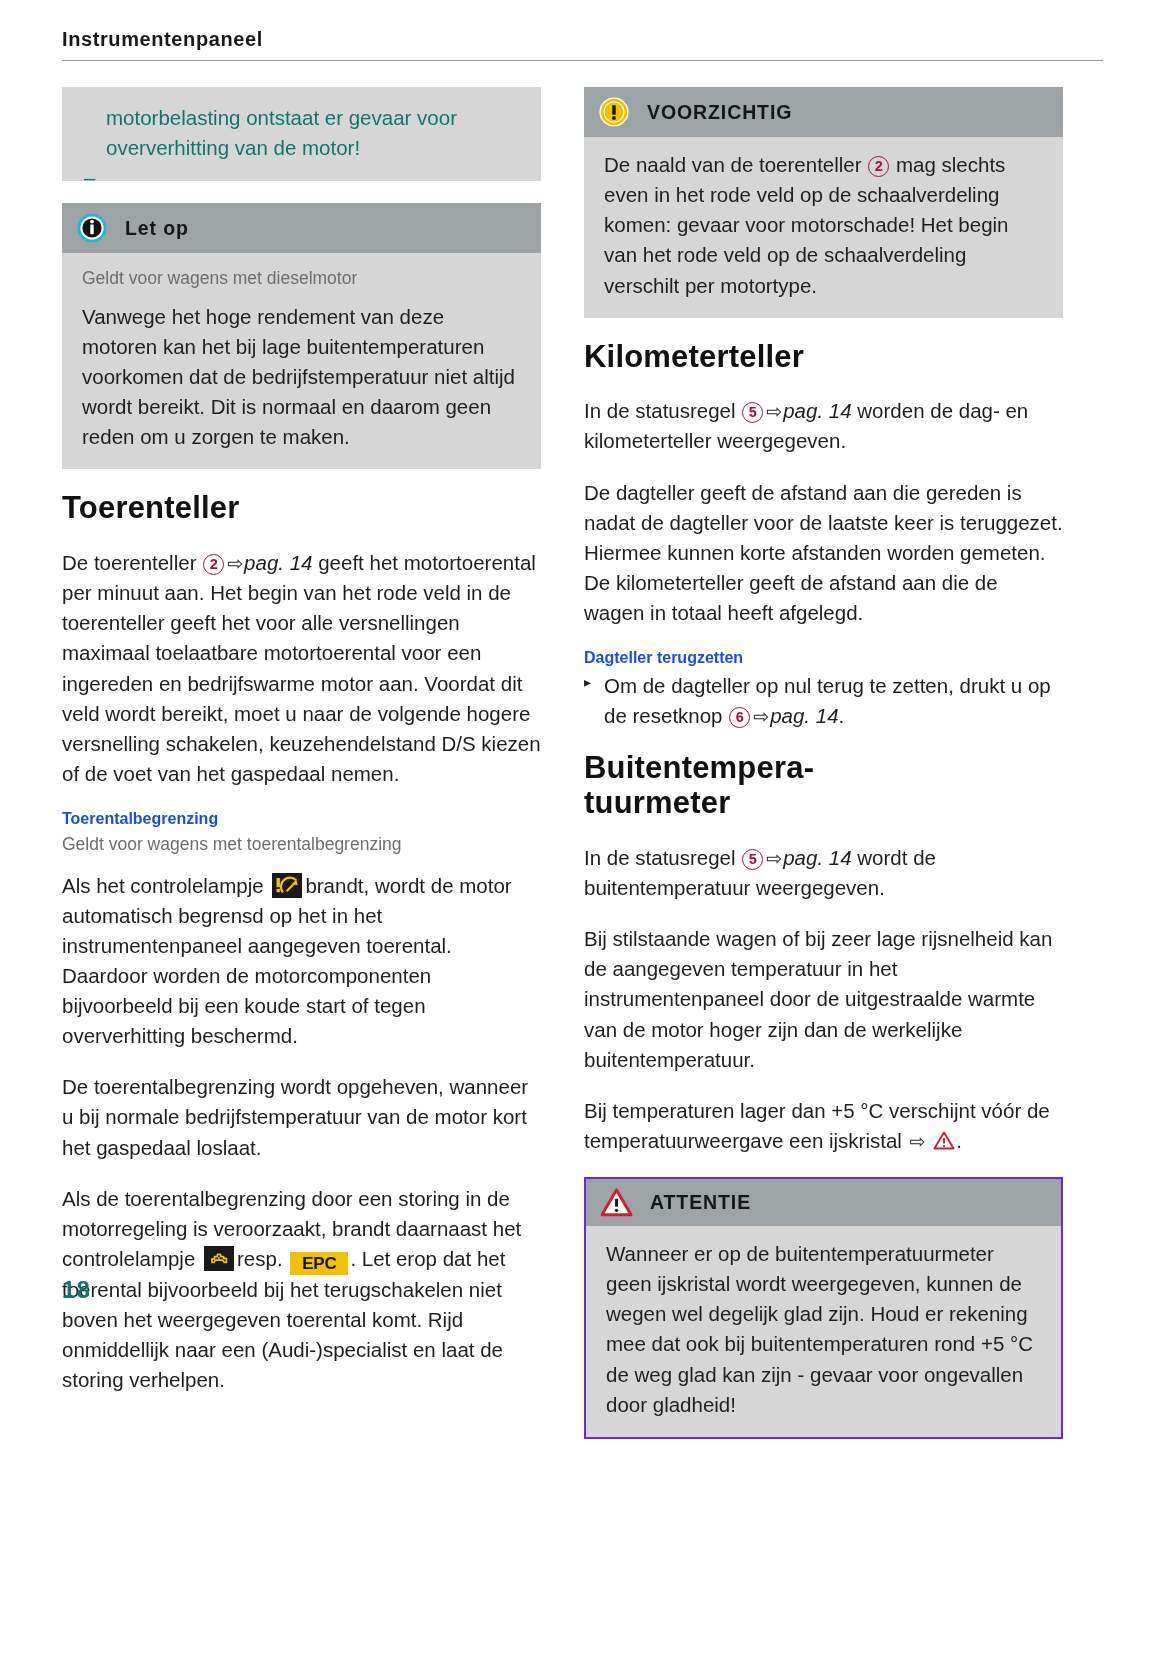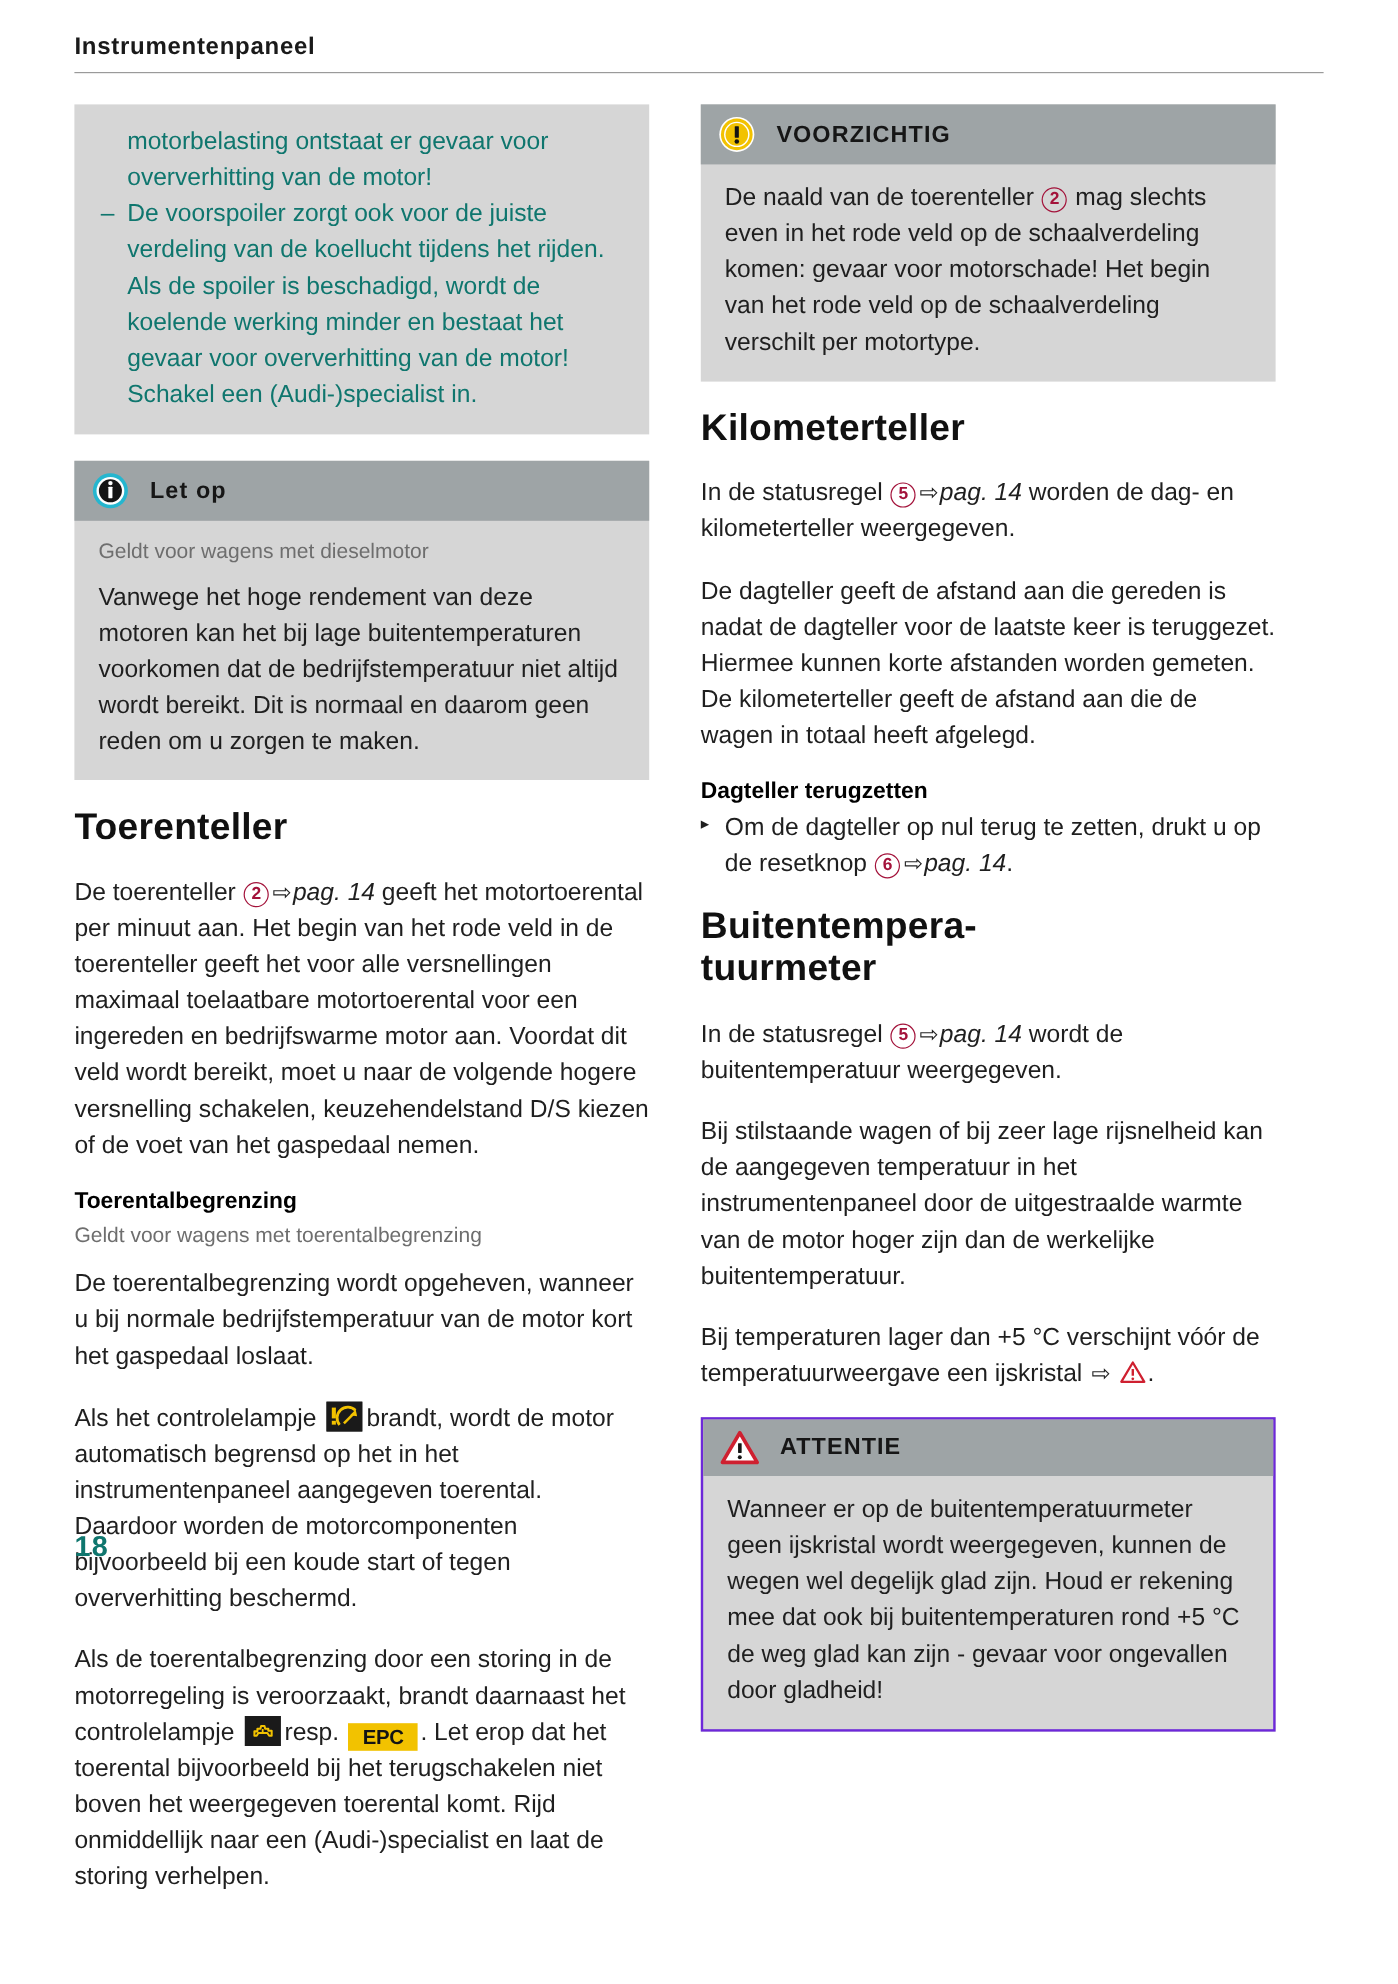--- a/index.html
+++ b/index.html
@@ -55,24 +55,24 @@
   h1.section {
     font-size: 31px;
     font-weight: bold;
     letter-spacing: 0.2px;
     margin: 6px 0 22px 0;
     line-height: 1.12;
     color: #111;
   }
 
   h2.sub {
-    font-size: 19px;
+    font-size: 16px;
     font-weight: bold;
     margin: 4px 0 4px 0;
-    color: #000000;
+    color: #1d4ed8;
   }
 
   .applies {
     font-size: 17.5px;
     color: #6e6e6e;
     margin: 0 0 14px 0;
     line-height: 1.4;
   }
 
   
@@ -230,21 +230,21 @@
 
   <div class="columns">
 
     <div class="col">
 
       <div class="box plain">
         <div class="box-body">
           <ul class="dash">
             <li class="nodash">motorbelasting ontstaat er gevaar voor</li>
             <li class="nodash">oververhitting van de motor!</li>
-            <li><span class="dashmark">–</span><span>De voorspoiler zorgt ook voor de juiste verdeling van de koellucht tijdens het rijden. Als de spoiler is beschadigd, wordt de koelende werking minder en bestaat het gevaar voor oververhitting van de motor! Schakel een (Audi-)specialist in.</span></li>
+            <li><span class="dashmark">–</span></li>
           </ul>
         </div>
       </div>
 
       <div class="box">
         <div class="box-hdr">
           <svg class="icon-circle-info" viewBox="0 0 32 32">
             <circle cx="16" cy="16" r="14.6" fill="#25b6cf"></circle>
             <circle cx="16" cy="16" r="11.6" fill="#ffffff"></circle>
             <circle cx="16" cy="16" r="9.6" fill="#141414"></circle>
@@ -259,35 +259,35 @@
         </div>
       </div>
 
       <h1 class="section">Toerenteller</h1>
       <p><span>De toerenteller</span>
         <span class="refnum">2</span><span class="arrow">⇨</span><span class="pagref">pag.  14</span>
         <span>geeft het motortoerental per minuut aan. Het begin van het rode veld in de toerenteller geeft het voor alle versnellingen maximaal toelaatbare motortoerental voor een ingereden en bedrijfswarme motor aan. Voordat dit veld wordt bereikt, moet u naar de volgende hogere versnelling schakelen, keuzehendelstand D/S kiezen of de voet van het gaspedaal nemen.</span></p>
 
       <h2 class="sub">Toerentalbegrenzing</h2>
       <div class="applies">Geldt voor wagens met toerentalbegrenzing</div>
-
-      <p>De toerentalbegrenzing wordt opgeheven, wanneer u bij normale bedrijfstemperatuur van de motor kort het gaspedaal loslaat.</p>
 
       <p><span>Als het controlelampje</span>
         <span class="lamp">
           <svg width="30" height="25" viewBox="0 0 30 25">
             <rect x="0" y="0" width="30" height="25" fill="#1a1a1a"></rect>
             <rect x="4.5" y="5" width="3.4" height="9" fill="#f2c200"></rect>
             <rect x="4.5" y="16" width="3.4" height="3.2" fill="#f2c200"></rect>
             <path d="M11 19.4 A9 9 0 0 1 24.2 7.2" fill="none" stroke="#f2c200" stroke-width="2.3"></path>
             <path d="M24.4 6.6 L25.6 12.2 L19.8 11.3 Z" fill="#f2c200"></path>
             <line x1="14.6" y1="18.2" x2="22.5" y2="10.3" stroke="#f2c200" stroke-width="2.1"></line>
           </svg>
         </span><span>brandt, wordt de motor automatisch begrensd op het in het instrumentenpaneel aangegeven toerental. Daardoor worden de motorcomponenten bijvoorbeeld bij een koude start of tegen oververhitting beschermd.</span></p>
 
+      <p>De toerentalbegrenzing wordt opgeheven, wanneer u bij normale bedrijfstemperatuur van de motor kort het gaspedaal loslaat.</p>
+
       <p><span>Als de toerentalbegrenzing door een storing in de motorregeling is veroorzaakt, brandt daarnaast het controlelampje</span>
         <span class="lamp">
           <svg width="30" height="25" viewBox="0 0 30 25">
             <rect x="0" y="0" width="30" height="25" fill="#1a1a1a"></rect>
             <path d="M8 16.5 L8 12.8 L10.5 12.8 L10.5 10.6 L13 10.6 L13.6 8.3 L16.4 8.3 L17 10.6 L19.6 10.6 L19.6 12.3 L22.4 12.3 L22.4 16.5 L20.3 16.5 L18.8 14.2 L11.3 14.2 L9.9 16.5 Z" fill="none" stroke="#f2c200" stroke-width="1.7" stroke-linejoin="round"></path>
             <line x1="14.9" y1="10.8" x2="14.9" y2="14.1" stroke="#f2c200" stroke-width="1.5"></line>
           </svg>
         </span><span>resp.</span>
         <span class="epc">EPC</span><span>. Let erop dat het toerental bijvoorbeeld bij het terugschakelen niet boven het weergegeven toerental komt. Rijd onmiddellijk naar een (Audi-)specialist en laat de storing verhelpen.</span></p>
 

